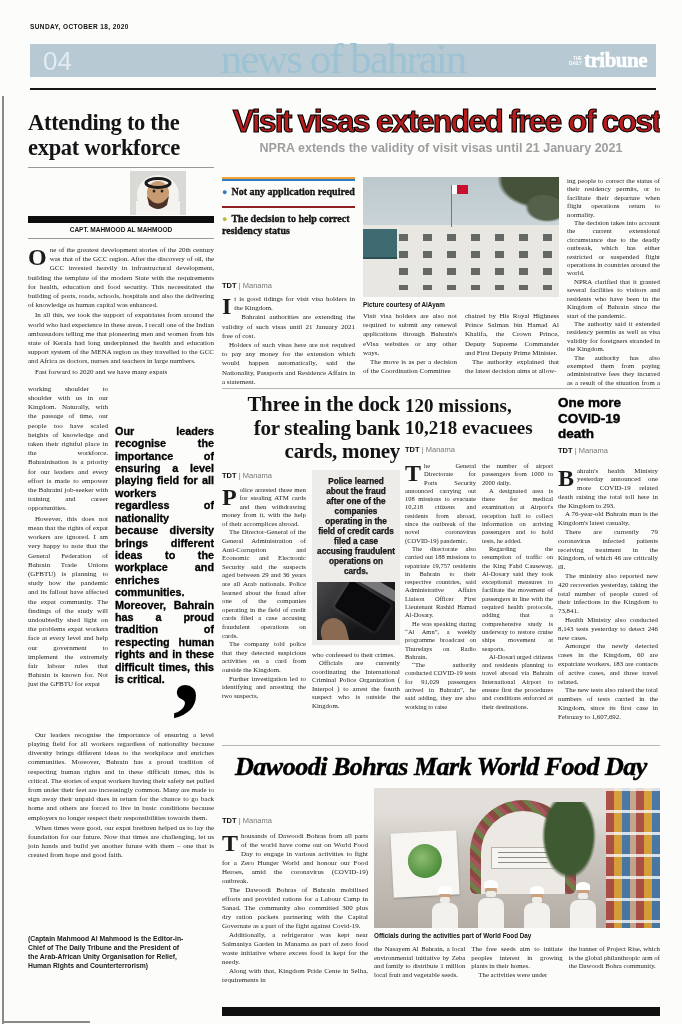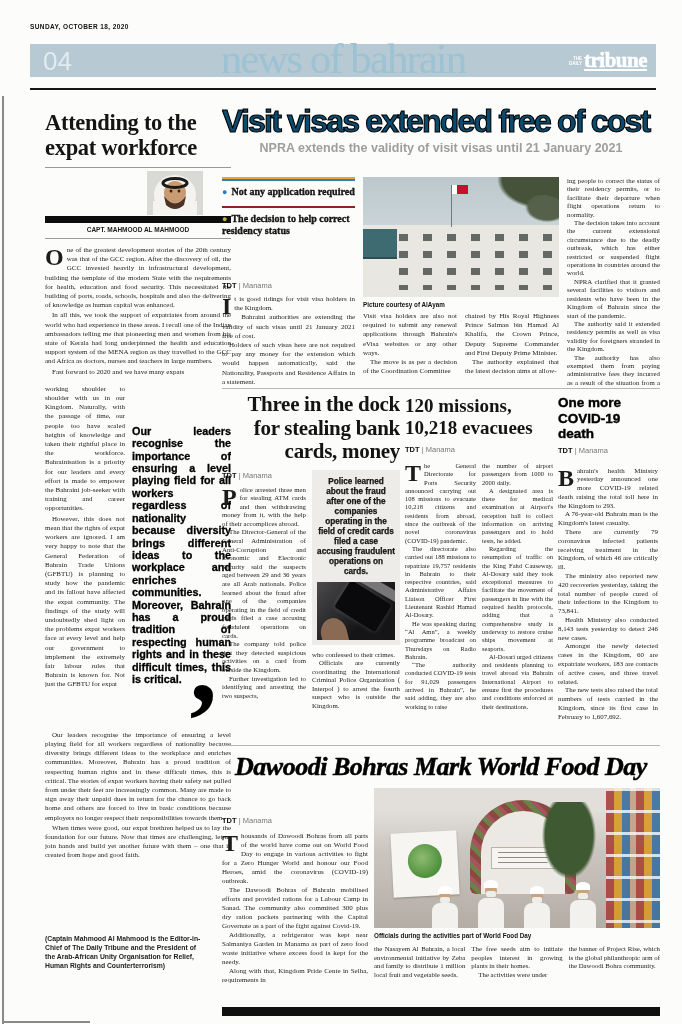--- a/index.html
+++ b/index.html
@@ -7,53 +7,53 @@
         font-family:"Liberation Serif",serif;color:#1c1c1c;overflow:hidden;}
   .abs{position:absolute;}
   
   .date{left:30px;top:23px;font:bold 6.5px/8px "Liberation Sans",sans-serif;letter-spacing:.4px;color:#111;}
   .band{left:30px;top:44px;width:626px;height:33px;background:#b7c9d3;}
   .pagenum{position:absolute;left:13px;top:3px;font:26px/28px "Liberation Sans",sans-serif;color:#e2ebef;}
   .masthead{position:absolute;left:0;right:0;top:-7px;text-align:center;
             font:43px/44px "Liberation Serif",serif;color:#9cc2d3;letter-spacing:-2px;}
   .brand{position:absolute;right:9px;top:6px;display:flex;align-items:center;gap:2px;}
   .brand .td{font:bold 4.5px/5px "Liberation Sans",sans-serif;color:#fff;text-align:right;}
-  .brand .tn{font:bold 21px/21px "Liberation Serif",serif;color:#fff;letter-spacing:-.5px;text-decoration:underline;-webkit-text-stroke:.5px #fff;}
+  .brand .tn{font:bold 21px/21px "Liberation Serif",serif;color:#fff;letter-spacing:-.5px;-webkit-text-stroke:.5px #fff;}
   .hrule{left:30px;top:88px;width:626px;height:2px;background:#161616;}
   .edgeL{left:2px;top:96px;width:1.5px;height:928px;background:#8a8a88;}
   .edgeB{left:2px;top:1021px;width:88px;height:1.5px;background:#8a8a88;}
   
   .jt{text-align:justify;}
   .ob{font:7px/9.2px "Liberation Serif",serif;margin:0;}
   .sm{font:6.8px/8.6px "Liberation Serif",serif;margin:0;}
   .ind{text-indent:7px;font-family:Liberation Serif, serif;}
   .dc{float:left;font:bold 24px/20px "Liberation Serif",serif;margin:1px 3px 0 0;}
   .byline{font:bold 7.5px/9px "Liberation Sans",sans-serif;color:#111;}
   .byline .loc{font-weight:normal;color:#777;}
   .cap{font:bold 6.3px/8px "Liberation Sans",sans-serif;color:#111;}
   
-  .op{left:45px;top:98px;width:186px;height:918px;overflow:hidden;}
+  .op{left:28px;top:98px;width:186px;height:918px;overflow:hidden;}
   .op-head{font:bold 22.5px/25px "Liberation Serif",serif;letter-spacing:-.3px;margin-top:12px;color:#141414;}
   .op-rule{border-top:1px solid #999;margin-top:7px;}
   .op-strip{position:relative;height:70px;border-bottom:1px solid #999;}
   .op-port{position:absolute;right:28px;top:3px;width:56px;height:44px;}
   .op-bar{position:absolute;left:0;right:0;top:48px;height:7px;background:#0d0d0d;}
   .op-author{position:absolute;left:0;right:0;top:58px;text-align:center;font:bold 6.5px/8px "Liberation Sans",sans-serif;}
   .op-body{margin-top:7px;height:664px;overflow:hidden;}
   .op-body p{margin:0 0 1px 0;}
   .wrap-row{display:flex;height:346px;overflow:hidden;margin-top:8px;}
   .wl{width:80px;}
   .wr{width:106px;padding-left:7px;box-sizing:border-box;}
   .pullquote{margin-top:40px;font:bold 10.8px/12.4px "Liberation Sans",sans-serif;-webkit-text-stroke:.3px #000;color:#000;}
   .bigquote{font:bold 110px/72px "Liberation Serif",serif;text-align:right;padding-right:10px;color:#000;}
   .op-footer{margin-top:24px;width:162px;font:bold 6.8px/9px "Liberation Sans",sans-serif;}
   
   .lead{left:222px;top:103px;width:438px;height:283px;overflow:hidden;}
-  .lead-head{text-align:left;font:bold 32px/36px "Liberation Sans",sans-serif;letter-spacing:-1.8px;
-             color:#0c4a6e;-webkit-text-stroke:1.1px #000;}
+  .lead-head{text-align:right;font:bold 32px/36px "Liberation Sans",sans-serif;letter-spacing:-1.8px;
+             color:#b91c1c;-webkit-text-stroke:1.1px #000;}
   .lead-sub{text-align:center;margin-top:2px;font:bold 12.5px/14px "Liberation Sans",sans-serif;color:#9e9e9e;}
   .bullets{left:0;top:74px;width:133px;}
   .hr-o{border-top:2px solid #f2a233;}
   .hr-b{border-top:2px solid #2f7cc0;}
   .hr-r{border-top:2px solid #8e2121;}
   .bi{font:bold 10px/12.5px "Liberation Serif",serif;padding:5px 0 7px;-webkit-text-stroke:.3px #000;}
   .dot{font-size:9px;margin-right:4px;-webkit-text-stroke:0;}
   .dot.o{color:#f2a233;} .dot.b{color:#2f7cc0;} .dot.g{color:#b9ba35;}
   .lead-byline{left:0;top:178px;}
   .lead-c1{left:0;top:192px;width:133px;height:91px;overflow:hidden;}

